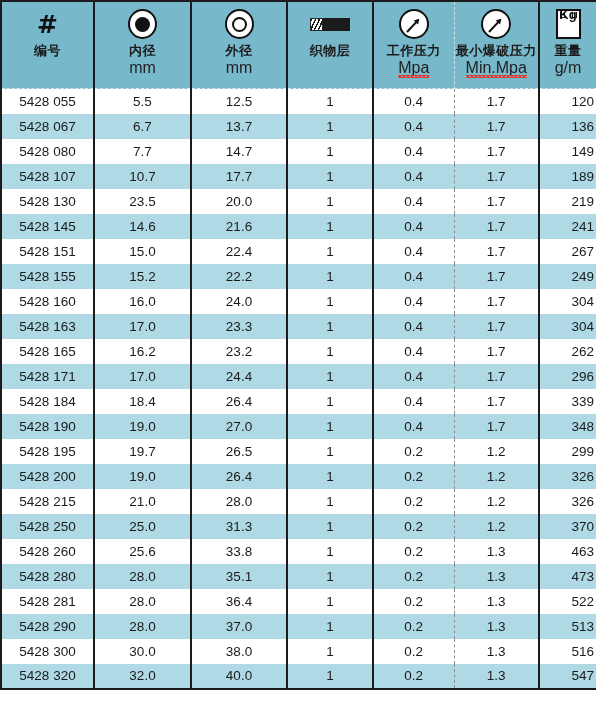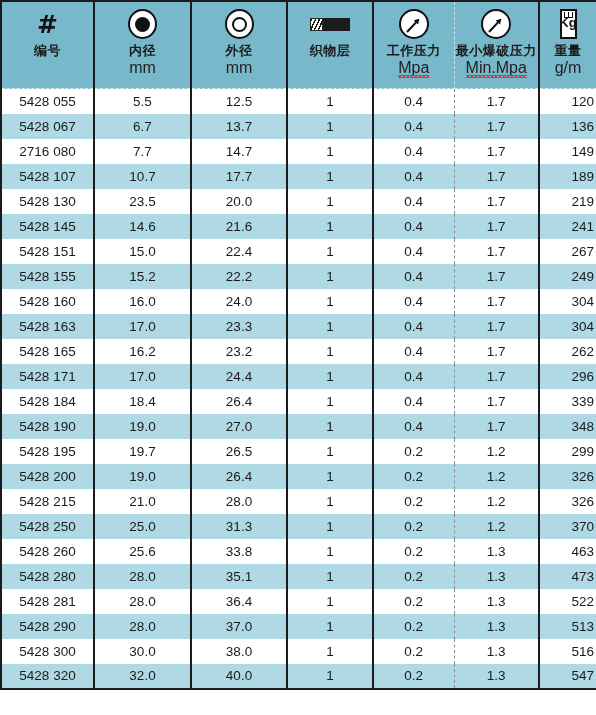--- a/index.html
+++ b/index.html
@@ -159,26 +159,26 @@
   .icon-gauge .needle::after {
     content: "";
     position: absolute;
     right: -1px; top: -2px;
     border-left: 5px solid #111;
     border-top: 3px solid transparent;
     border-bottom: 3px solid transparent;
   }
 
   .icon-kg {
-    width: 17px; height: 30px;
+    width: 25px; height: 30px;
     border: 2px solid #111;
     background: #fff;
     position: relative;
     display: flex; align-items: flex-end; justify-content: center;
-    padding-bottom: 8px;
+    padding-bottom: 16px;
   }
   .icon-kg .notch {
     position: absolute;
     top: 1px;
     width: 5px; height: 6px;
     border: 1.5px solid #111;
     border-top: none;
   }
   .icon-kg .notch.left  { left: 2px; }
   .icon-kg .notch.right { right: 2px; }
@@ -329,21 +329,21 @@
         <tr class="even">
           <td>5428 067</td>
           <td>6.7</td>
           <td>13.7</td>
           <td>1</td>
           <td class="sep-dashed">0.4</td>
           <td>1.7</td>
           <td>136</td>
         </tr>
         <tr class="odd">
-          <td>2716 080</td>
+          <td>5428 080</td>
           <td>7.7</td>
           <td>14.7</td>
           <td>1</td>
           <td class="sep-dashed">0.4</td>
           <td>1.7</td>
           <td>149</td>
         </tr>
         <tr class="even">
           <td>5428 107</td>
           <td>10.7</td>

